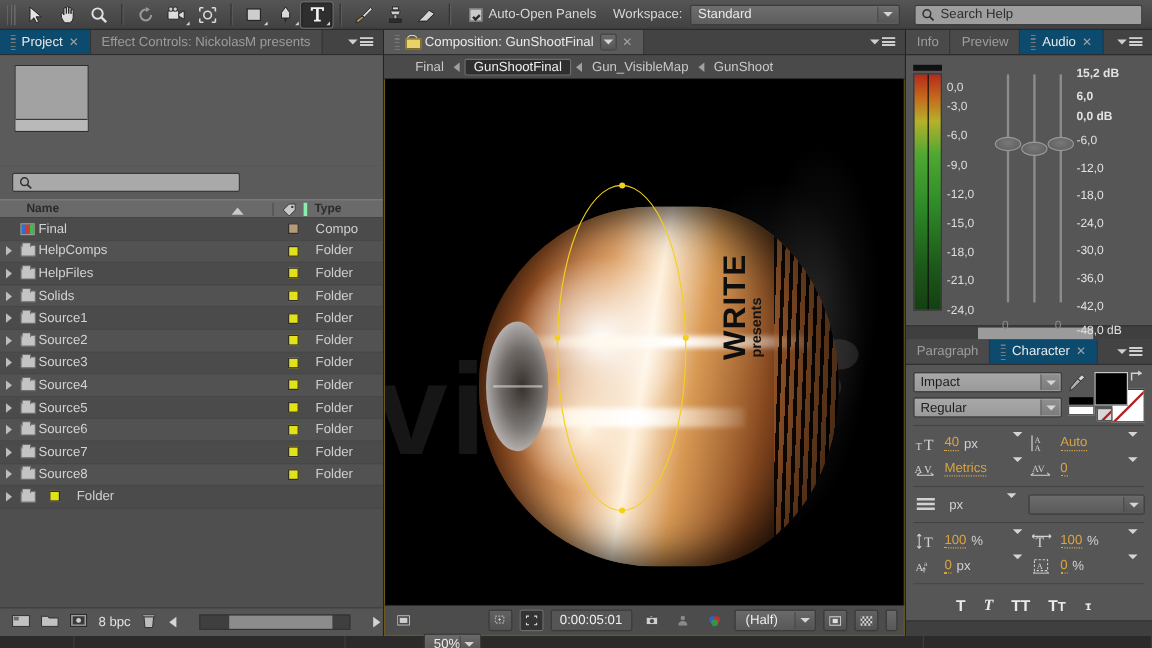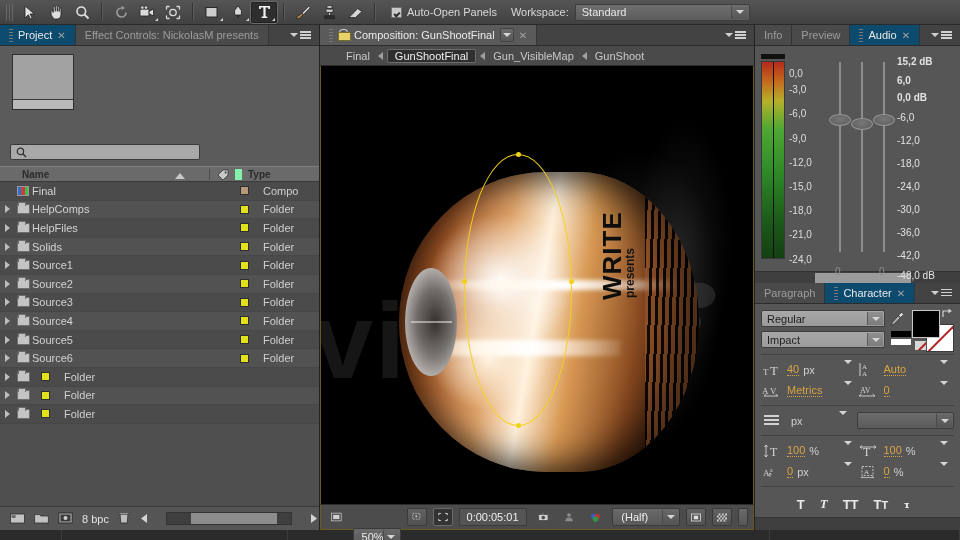--- a/index.html
+++ b/index.html
@@ -87,21 +87,21 @@
     padding-left:10px; }
   .projsearch{ width:190px; height:16px; background:#a9a9a9; border:1px solid #3a3a3a;
     border-radius:2px; display:flex; align-items:center; padding-left:5px; }
   .colhead{ height:16px; flex:0 0 16px; background:#6a6a6a; display:flex; align-items:center;
     border-top:1px solid #7d7d7d; border-bottom:1px solid #3a3a3a; font-size:10px; color:#2b2b2b;
     font-weight:bold; }
   .colhead .c-name{ flex:1; padding-left:22px; position:relative; }
   .colhead .sortarrow{ position:absolute; right:24px; top:4px; width:0;height:0;
      border-left:5px solid transparent;border-right:5px solid transparent;border-bottom:6px solid #c9c9c9;}
   .colhead .c-tag{ width:26px; border-left:1px solid #4e4e4e; display:flex; align-items:center; justify-content:center;}
-  .colhead .c-type{ width:84px; border-left:7px solid #86efac; padding-left:6px; }
+  .colhead .c-type{ width:66px; border-left:3px solid #86efac; padding-left:6px; }
   .list{ flex:1; overflow:hidden; background:#4f4f4f; position:relative; }
   .row{ height:18.6px; display:flex; align-items:center; font-size:11px; color:#d3d3d3;
     border-bottom:1px solid #474747; }
   .row:nth-child(odd){ background:#4b4b4b; }
   .row:nth-child(even){ background:#525252; }
   .row .twist{ width:14px; display:flex; justify-content:center; }
   .row .twist i{ width:0;height:0;border-top:4px solid transparent;border-bottom:4px solid transparent;
      border-left:5px solid #bdbdbd; display:block;}
   .row .ico{ width:18px; display:flex; justify-content:center; align-items:center;}
   .row .nm{ flex:1; }
@@ -359,20 +359,27 @@
     </div>
 
     <span class="wslabel">Workspace:</span>
     <div class="ws-select">
       <span>Standard</span>
       <span class="arrowbox">
           <i class="caret"></i>
         </span>
     </div>
 
+    <div class="helpsearch">
+      <svg width="11" height="11" viewBox="0 0 11 11">
+          <circle cx="4.4" cy="4.4" r="3.2" fill="none" stroke="#2d2d2d" stroke-width="1.2"></circle>
+          <line x1="6.8" y1="6.8" x2="10" y2="10" stroke="#2d2d2d" stroke-width="1.4"></line>
+        </svg>
+      <span>Search Help</span>
+    </div>
   </div>
 
   <div class="main">
 
     <div class="leftpanel">
       <div class="tabbar">
         <div class="tab active">
           <span class="dots"></span>
           <span>Project</span>
           <span class="x">✕</span>
@@ -548,32 +555,34 @@
             </div>
             <div class="ty">Folder</div>
           </div>
           <div class="row">
             <div class="twist">
               <i></i>
             </div>
             <div class="ico">
               <span class="folder-ico"></span>
             </div>
-            <div class="swatch">
-              <i style="background:#e2e21c"></i>
-            </div>
-            <div class="ty">Folder</div>
-          </div>
-          <div class="row">
-            <div class="twist">
-              <i></i>
-            </div>
-            <div class="ico">
-              <span class="folder-ico"></span>
-            </div>
+            <div class="nm">Source7</div>
+            <div class="swatch">
+              <i style="background:#e2e21c"></i>
+            </div>
+            <div class="ty">Folder</div>
+          </div>
+          <div class="row">
+            <div class="twist">
+              <i></i>
+            </div>
+            <div class="ico">
+              <span class="folder-ico"></span>
+            </div>
+            <div class="nm">Source8</div>
             <div class="swatch">
               <i style="background:#e2e21c"></i>
             </div>
             <div class="ty">Folder</div>
           </div>
           <div class="row">
             <div class="twist">
               <i></i>
             </div>
             <div class="ico">
@@ -858,27 +867,27 @@
                 <i class="lines"></i>
               </span>
             <span class="dots"></span>
           </div>
         </div>
 
         <div class="charbody">
           <div class="fontrow">
             <div style="display:flex;flex-direction:column;gap:4px;">
               <div class="fontsel">
-                <span>Regular</span>
+                <span>Impact</span>
                 <span class="arrowbox">
                     <i class="caret"></i>
                   </span>
               </div>
               <div class="fontsel">
-                <span>Impact</span>
+                <span>Regular</span>
                 <span class="arrowbox">
                     <i class="caret"></i>
                   </span>
               </div>
             </div>
             <div class="swatches">
               <span class="eyed">
                 <svg width="15" height="16" viewBox="0 0 15 16">
                     <path d="M11.6 1.2 L13.8 3.4 L10.6 6.6 L8.4 4.4 Z" fill="#d8d8d8" stroke="#2a2a2a" stroke-width="0.7"></path>
                     <path d="M8.1 4.7 L10.3 6.9 L4.2 13 L1.4 14.6 L2.4 11.4 Z" fill="#b0b0b0" stroke="#2a2a2a" stroke-width="0.7"></path>

